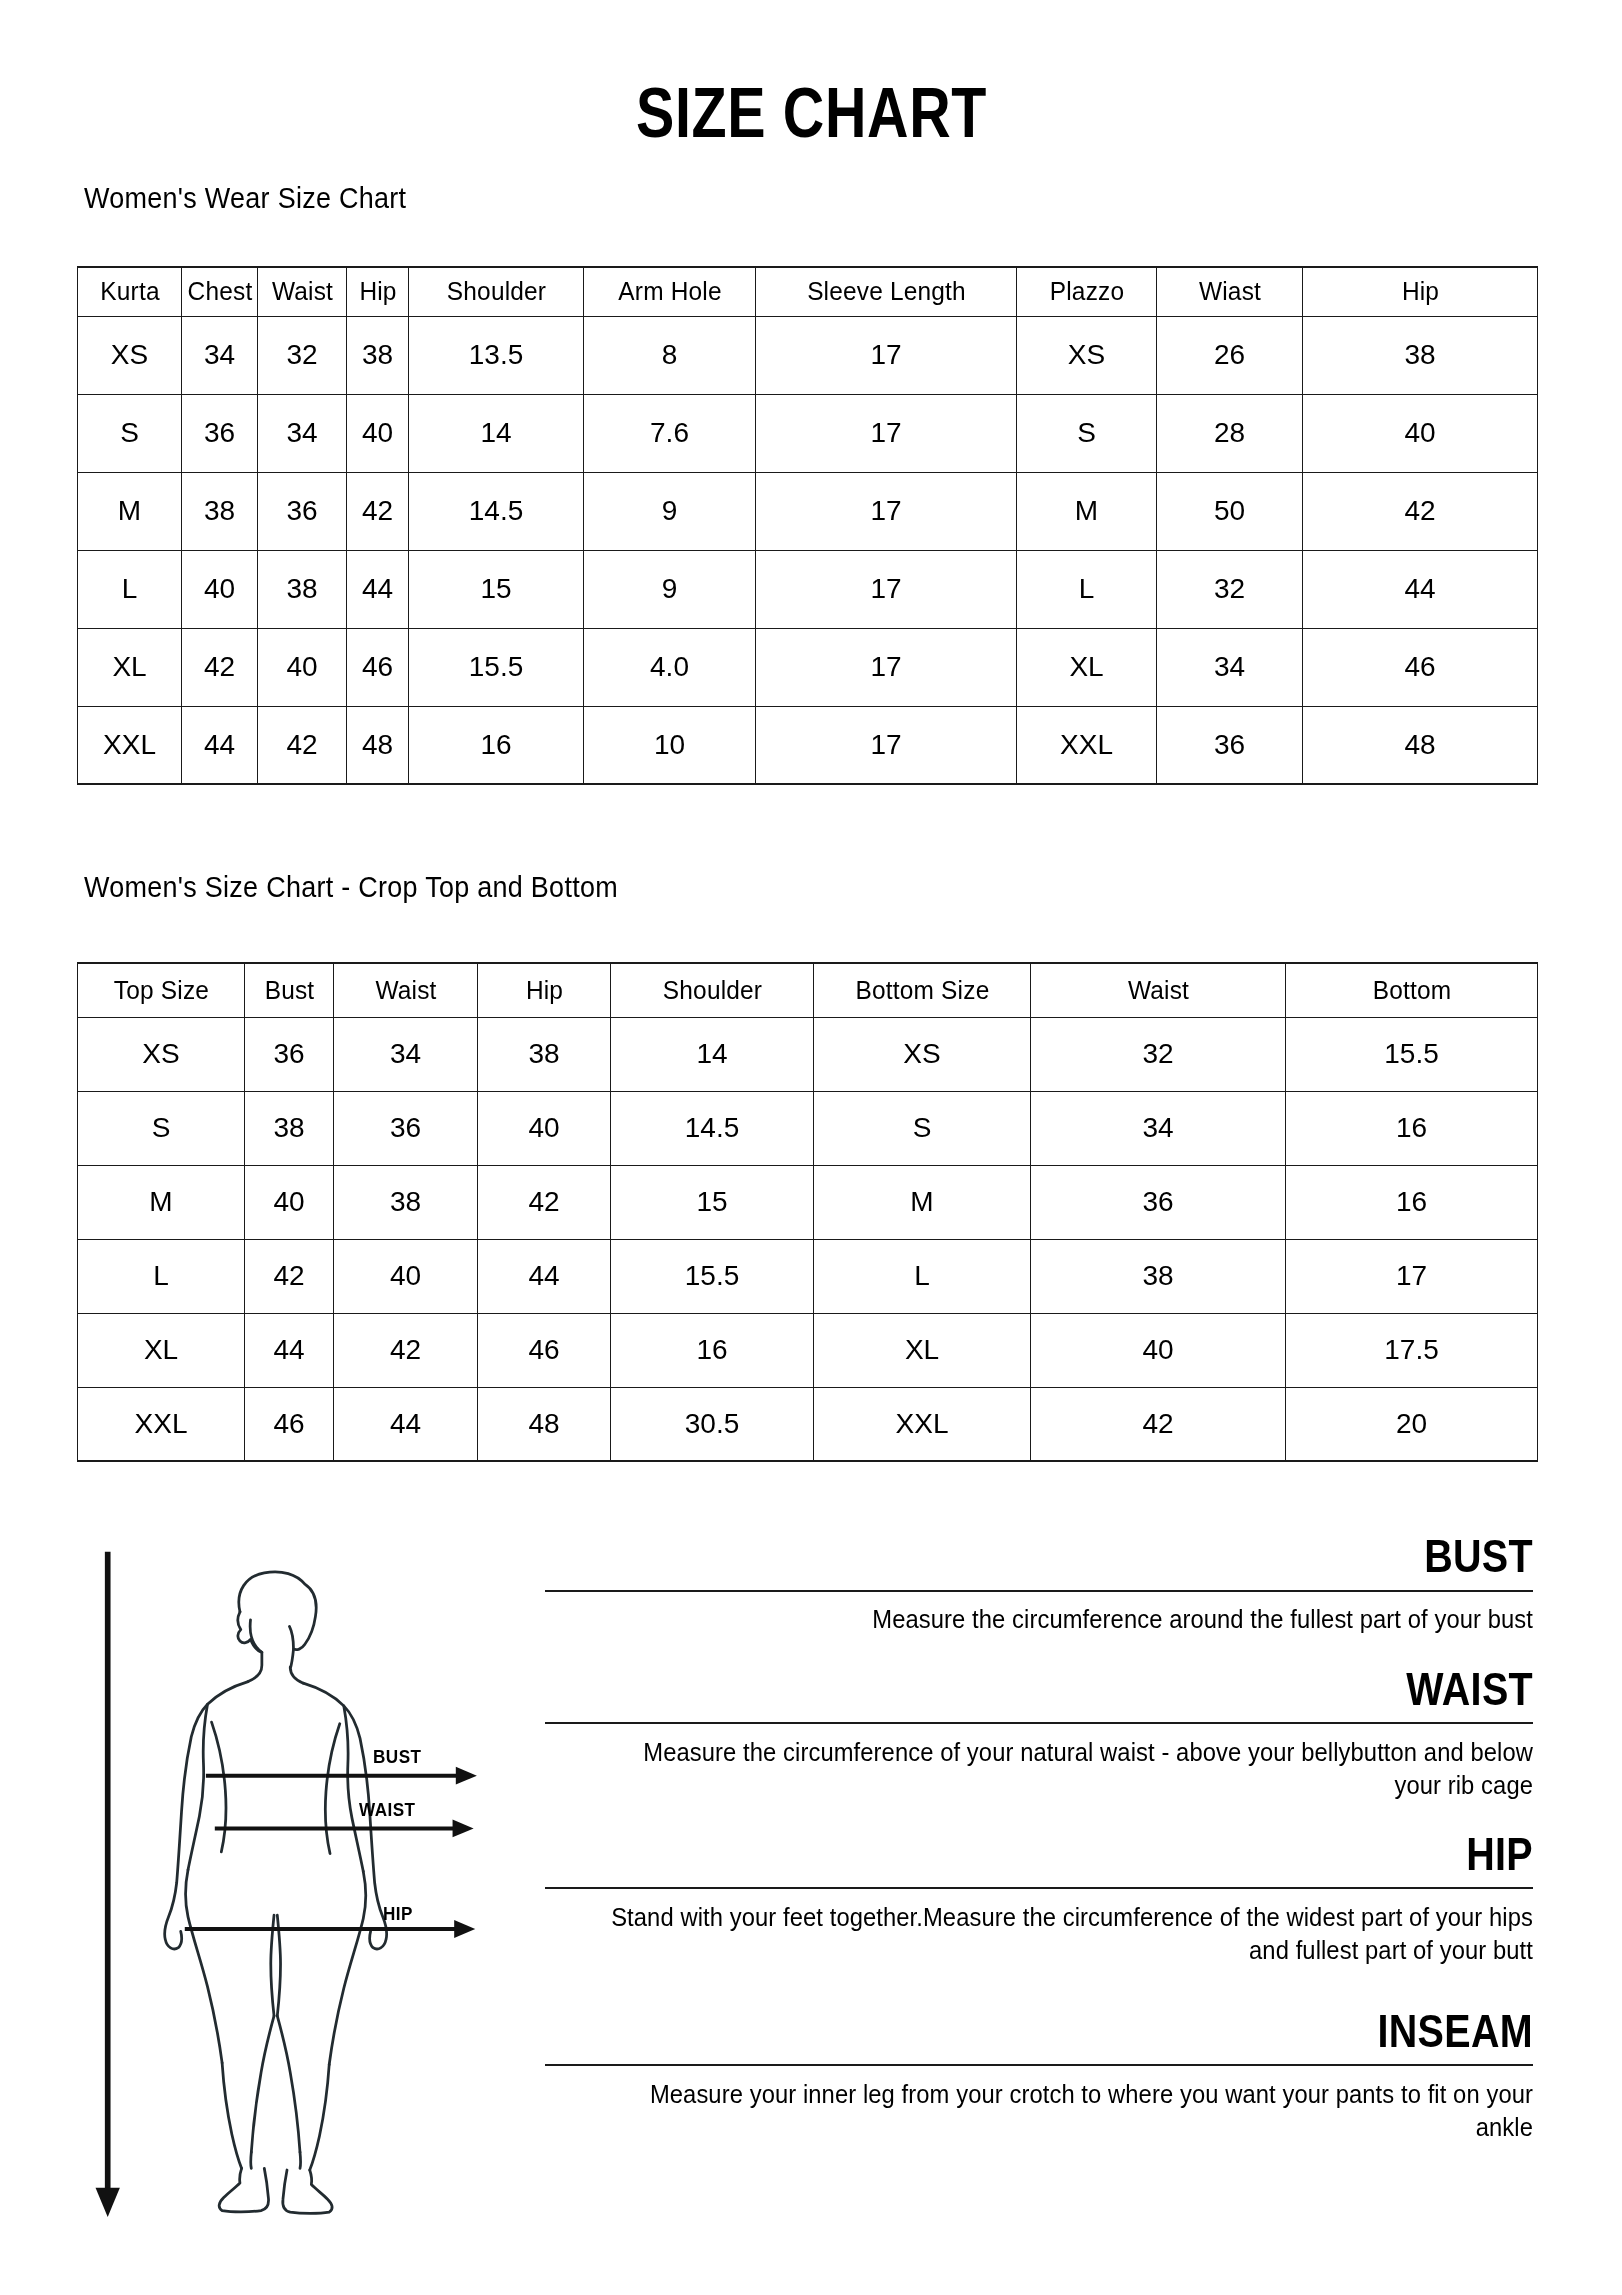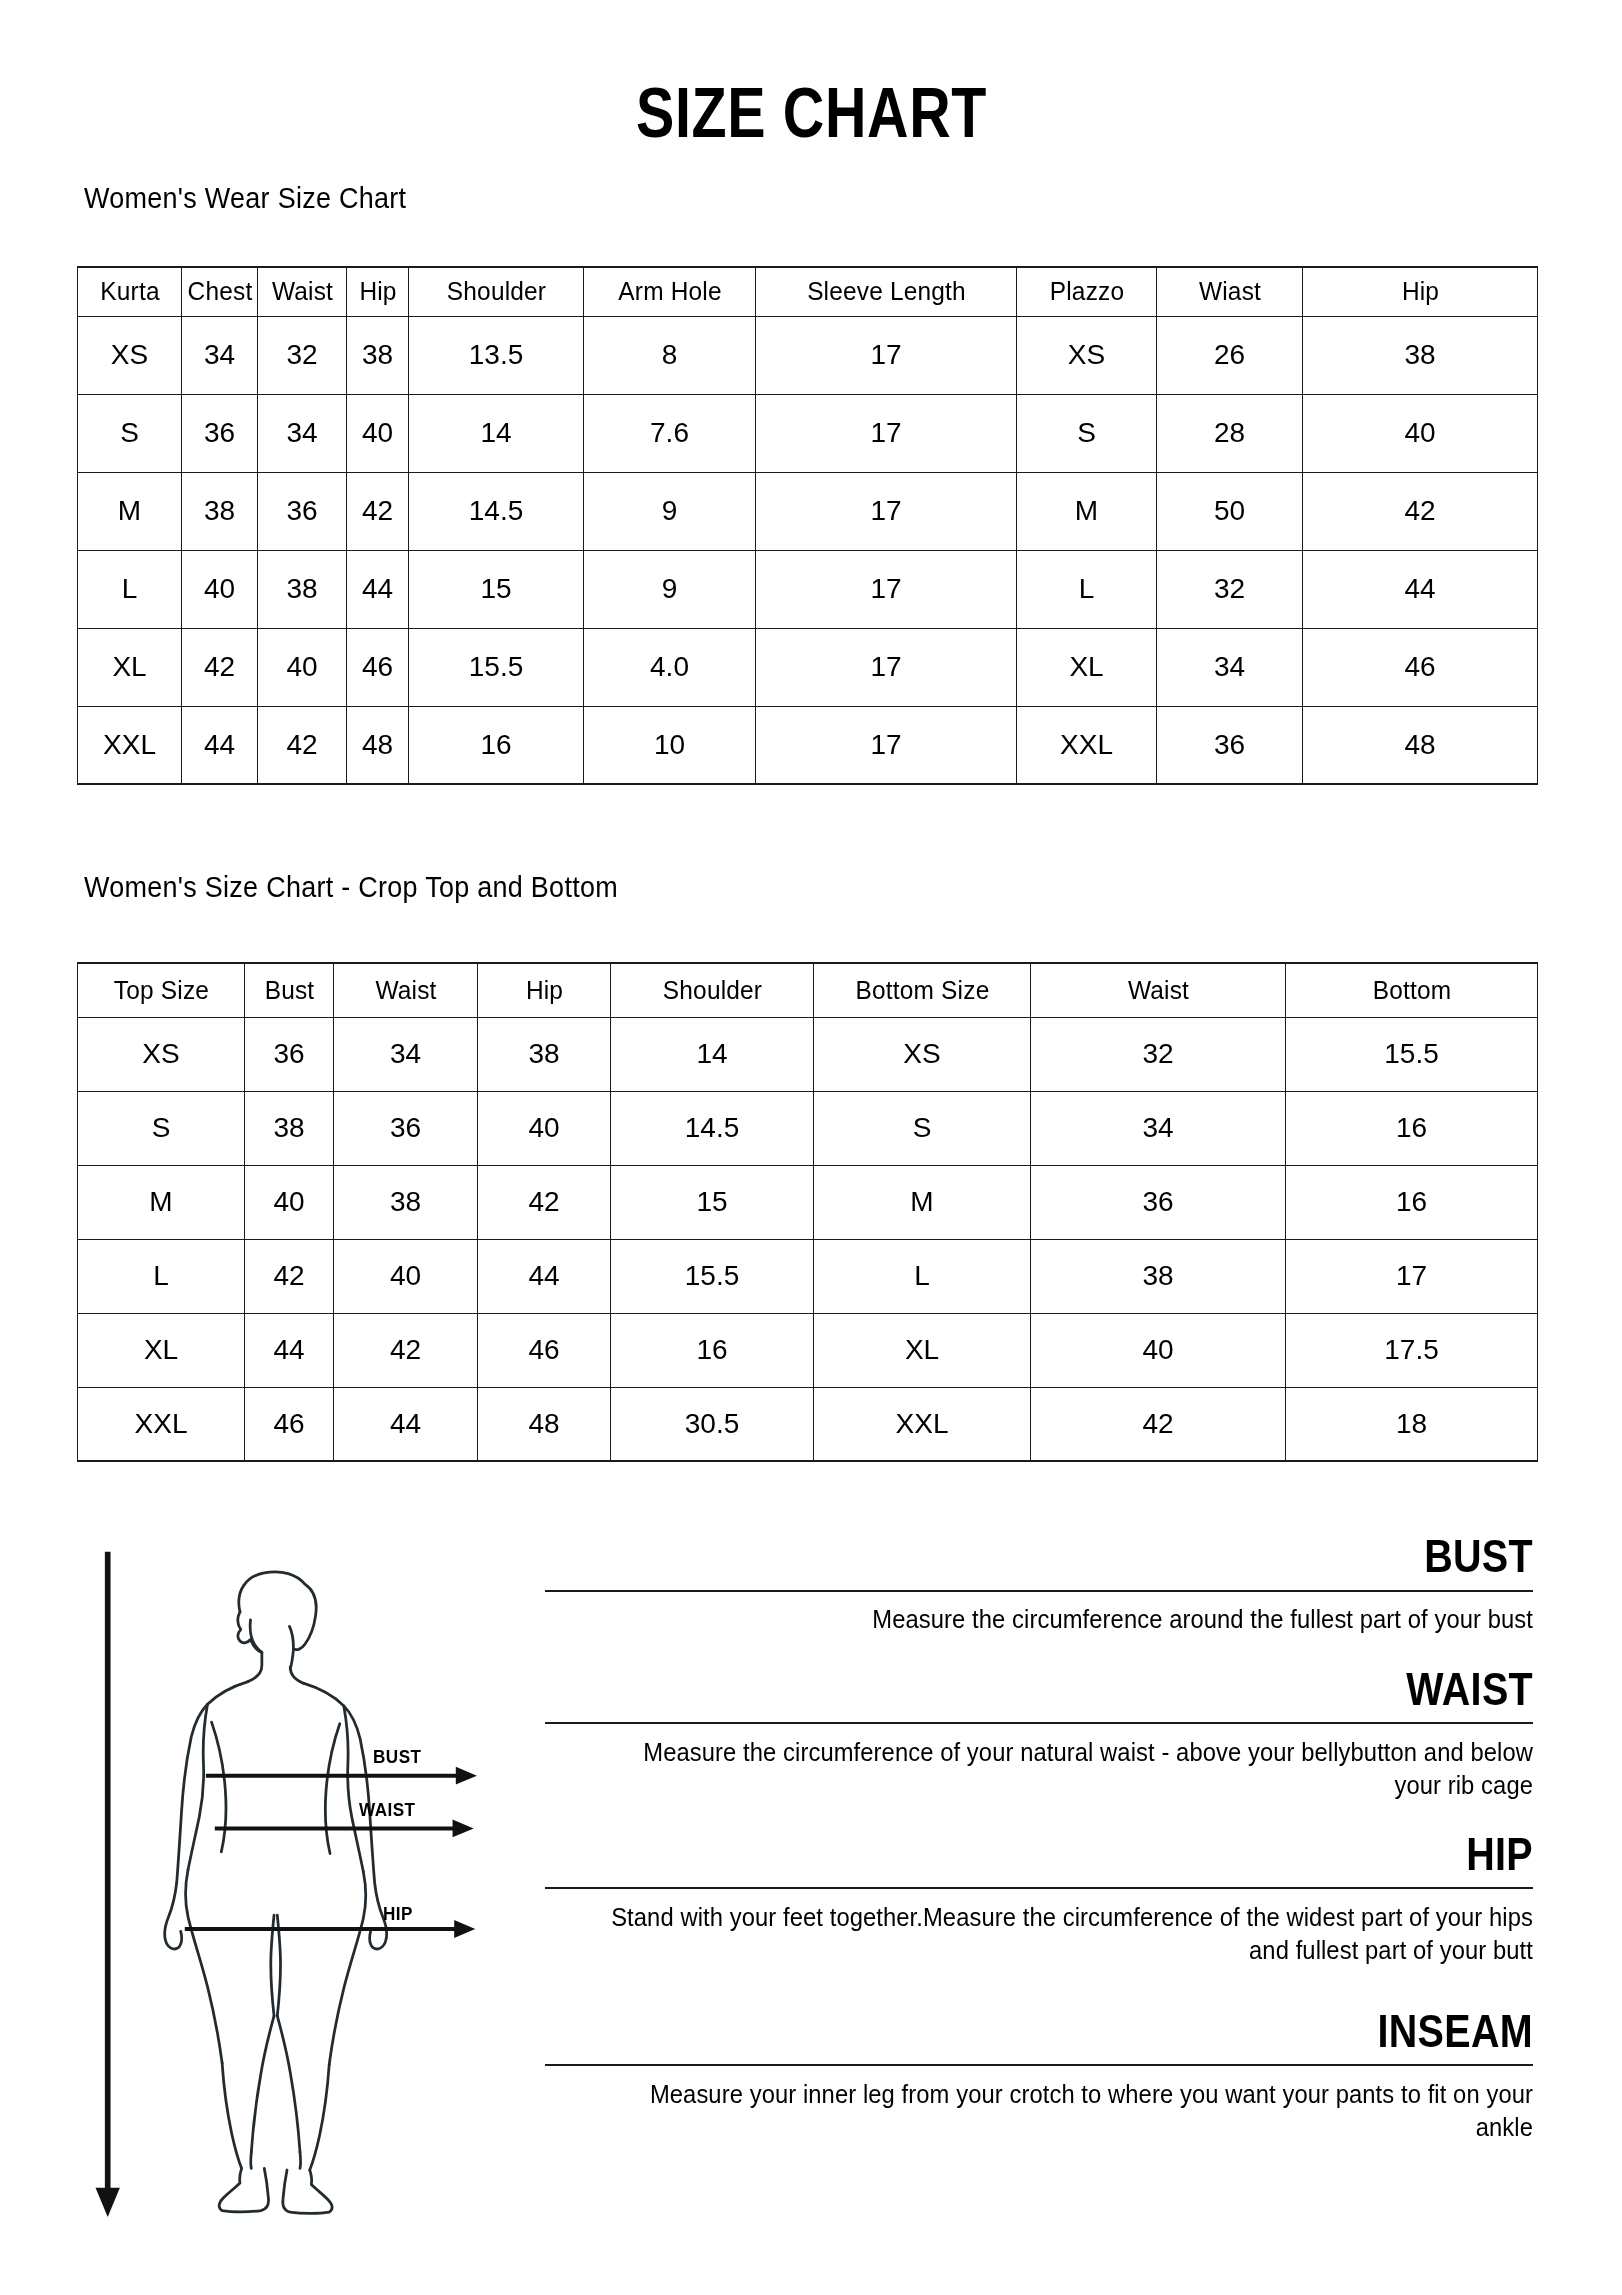--- a/index.html
+++ b/index.html
@@ -351,21 +351,21 @@
       <td>17.5</td>
     </tr>
     <tr>
       <td>XXL</td>
       <td>46</td>
       <td>44</td>
       <td>48</td>
       <td>30.5</td>
       <td>XXL</td>
       <td>42</td>
-      <td>18</td>
+      <td>20</td>
     </tr>
   </tbody>
 </table>
 
 <div id="figure-panel">
   <svg id="body-figure-svg" width="422" height="714" viewBox="0 0 520 880">
 
     <g>
       <line x1="23" y1="12" x2="23" y2="806" stroke="#111111" stroke-width="7"></line>
       <polygon points="23,832 8,796 38,796" fill="#111111"></polygon>

